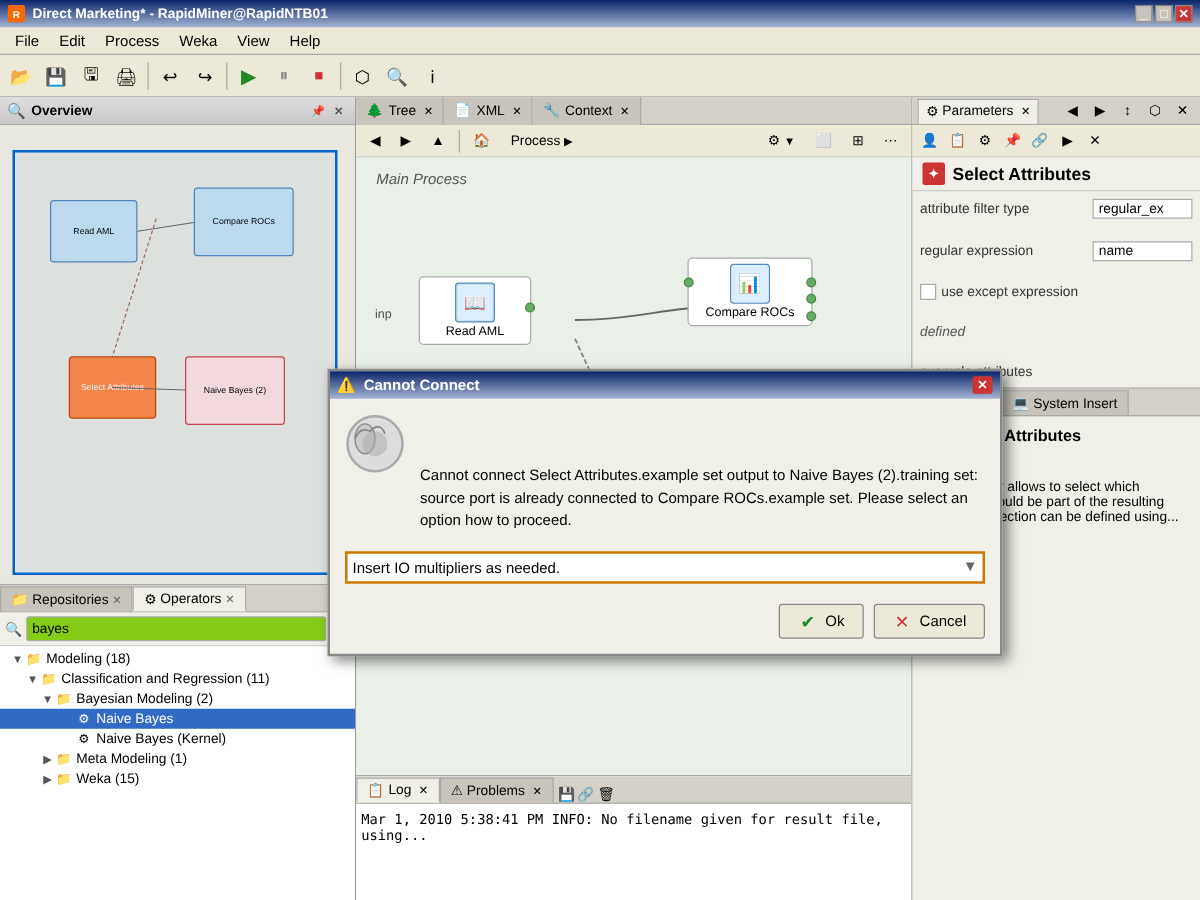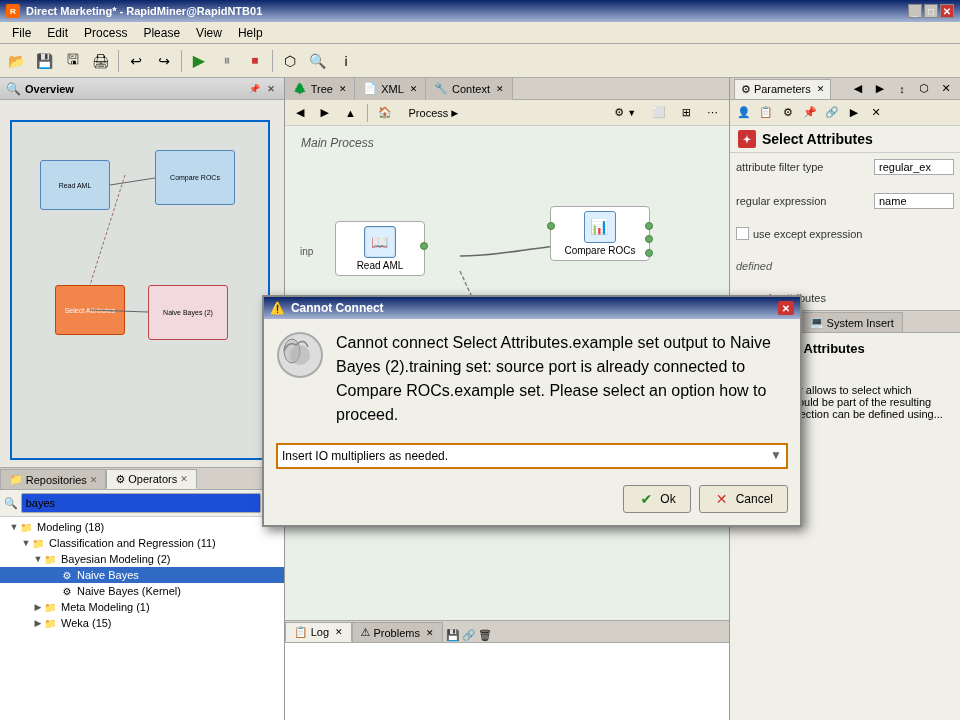--- a/index.html
+++ b/index.html
@@ -184,21 +184,21 @@
       align-items: center;
       padding: 3px 4px;
       background: #f0efe8;
       border-bottom: 1px solid #ccc;
       gap: 3px;
     }
     #search-input {
       flex: 1;
       height: 20px;
       border: 1px solid #aaa;
-      background: #1d4ed8;
+      background: #84cc16;
       padding: 0 4px;
       font-size: 11px;
       border-radius: 2px;
     }
     .search-icon {
       color: #666;
       font-size: 11px;
     }
     .clear-btn {
       width: 16px;
@@ -583,22 +583,23 @@
     #dialog-icon {
       width: 48px;
       height: 48px;
       flex-shrink: 0;
       display: flex;
       align-items: center;
       justify-content: center;
     }
     #dialog-message {
       flex: 1;
-      font-size: 16px;
+      font-size: 12px;
       line-height: 1.5;
+      margin-top: 40px;
     }
     #dialog-dropdown-row {
       padding: 4px 12px 12px;
     }
     #dialog-dropdown {
       width: 100%;
       height: 26px;
       border: 2px solid #cc7700;
       background: white;
       font-size: 12px;
@@ -661,21 +662,21 @@
     <div style="width:14px;height:14px;background:#c8c4bc;border:1px solid #888;display:flex;align-items:center;justify-content:center;cursor:pointer;font-size:10px;">_</div>
     <div style="width:14px;height:14px;background:#c8c4bc;border:1px solid #888;display:flex;align-items:center;justify-content:center;cursor:pointer;font-size:10px;">□</div>
     <div style="width:14px;height:14px;background:#cc3333;border:1px solid #888;display:flex;align-items:center;justify-content:center;cursor:pointer;font-size:10px;color:white;">✕</div>
   </div>
 </div>
 
 <div id="menubar">
   <span class="menu-item">File</span>
   <span class="menu-item">Edit</span>
   <span class="menu-item">Process</span>
-  <span class="menu-item">Please</span>
+  <span class="menu-item">Weka</span>
   <span class="menu-item">View</span>
   <span class="menu-item">Help</span>
 </div>
 
 <div id="toolbar">
   <button class="toolbar-btn" title="Open">📂</button>
   <button class="toolbar-btn" title="Save">💾</button>
   <button class="toolbar-btn" title="Save As">🖫</button>
   <button class="toolbar-btn" title="Print">🖨</button>
   <div class="toolbar-sep"></div>
@@ -897,20 +898,21 @@
           <span>Problems</span>
           <span style="font-size:9px;margin-left:3px;">✕</span>
         </div>
         <div style="margin-left:4px;display:flex;gap:2px;margin-top:2px;">
           <button style="font-size:11px;background:none;border:none;cursor:pointer;">💾</button>
           <button style="font-size:11px;background:none;border:none;cursor:pointer;">🔗</button>
           <button style="font-size:11px;background:none;border:none;cursor:pointer;">🗑</button>
         </div>
       </div>
       <div id="log-content">
+        <div style="margin-top:2px;">Mar 1, 2010 5:38:41 PM INFO: No filename given for result file, using...</div>
       </div>
     </div>
   </div>
 
   <div id="right-panel">
 
     <div id="params-tab-bar">
       <div class="params-tab">
         <span>⚙</span>
         <span>Parameters</span>

